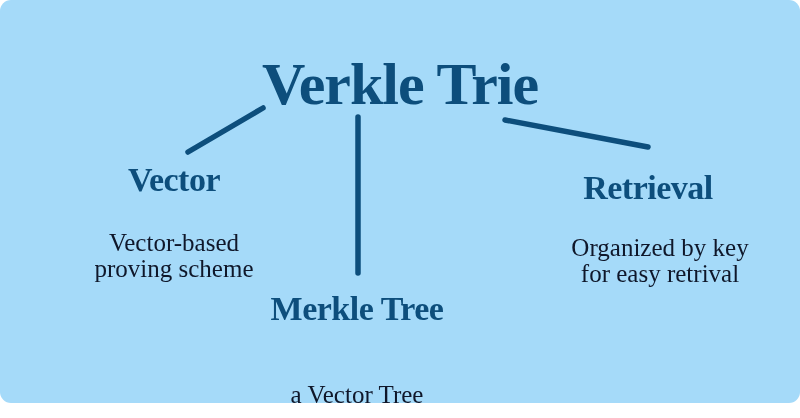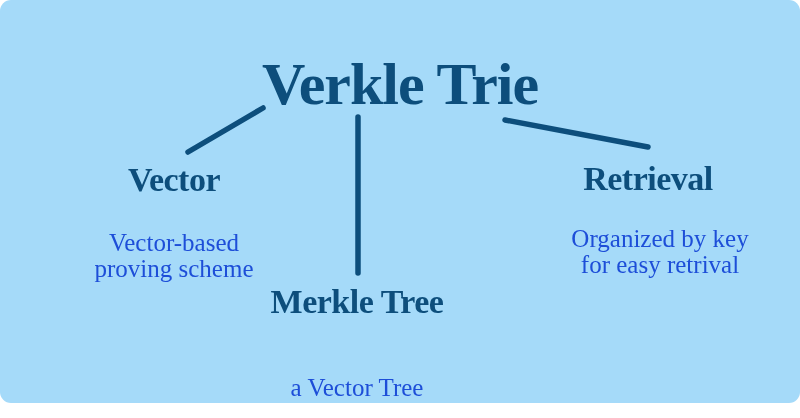--- a/index.html
+++ b/index.html
@@ -50,27 +50,27 @@
     font-size: 34px;
     line-height: 1;
     font-weight: 700;
     color: #0d4e7c;
     letter-spacing: -0.5px;
   }
   .node-desc {
     font-size: 25px;
     line-height: 26px;
     font-weight: 400;
-    color: #1d4ed8;
+    color: #0f172a;
   }
   .node-vector   { left: 174px; top: 163px; }
   .node-vector .node-desc   { margin-top: 33px; }
-  .node-retrieval { left: 648px; top: 162px; }
+  .node-retrieval { left: 648px; top: 171px; }
   .node-retrieval .node-desc { margin-top: 30px; margin-left: 24px; }
-  .node-merkle   { left: 357px; top: 285px; }
+  .node-merkle   { left: 357px; top: 292px; }
   .node-merkle .node-desc   { margin-top: 30px; }
 </style>
 </head>
 <body>
 
 <div class="canvas">
 
   <svg class="connectors" viewBox="0 0 800 418" xmlns="http://www.w3.org/2000/svg">
     <line x1="263" y1="108" x2="188" y2="152"></line>
     <line x1="358" y1="117" x2="358" y2="273"></line>

